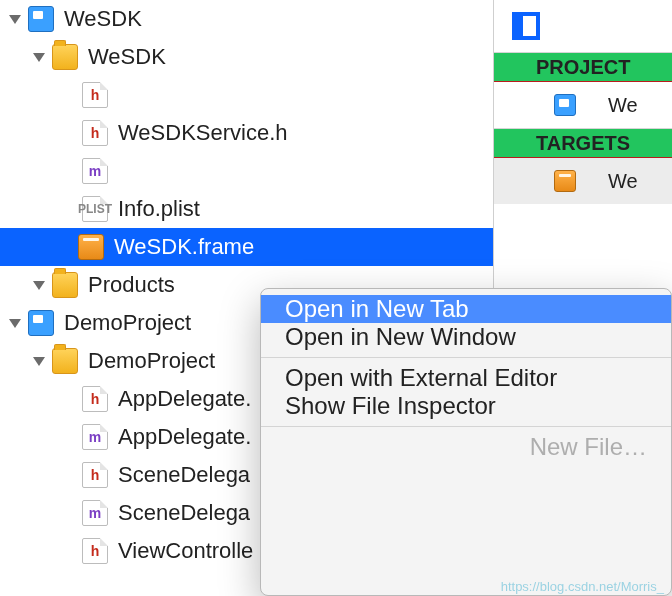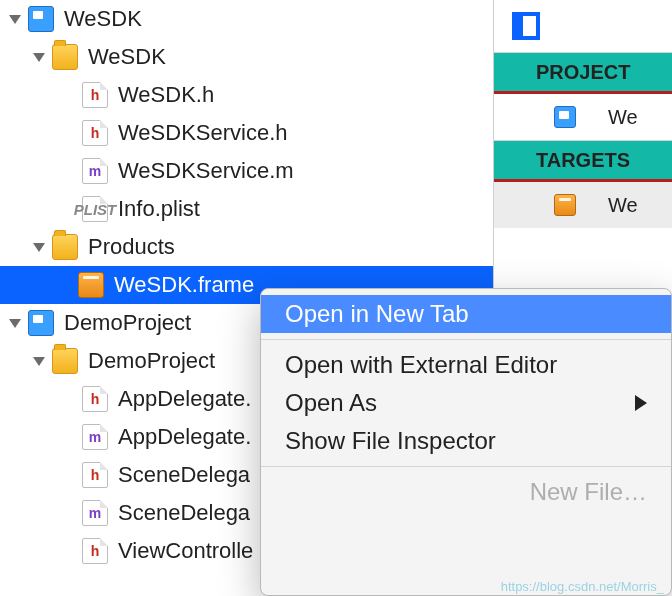--- a/index.html
+++ b/index.html
@@ -23,44 +23,44 @@
   
   .ico-proj { background: #3aa0ff; border: 1px solid #1f6fc0; border-radius: 3px; position: relative; }
   .ico-proj::after { content: ""; position: absolute; left: 4px; top: 4px; width: 10px; height: 8px; background: #fff; border-radius: 1px; }
   
   .ico-folder { background: linear-gradient(#ffd35a, #f2b21d); border: 1px solid #d8951a; border-radius: 3px; position: relative; }
   .ico-folder::before { content: ""; position: absolute; left: 1px; top: -5px; width: 10px; height: 5px; background: #f2b21d; border: 1px solid #d8951a; border-bottom: none; border-radius: 2px 2px 0 0; }
   
   .ico-file { background: #fff; border: 1px solid #bcbcbc; border-radius: 2px; color: #c42b1c; font-weight: 600; position: relative; }
   .ico-file::before { content: ""; position: absolute; right: -1px; top: -1px; border-top: 8px solid #fff; border-left: 8px solid #e4e4e4; }
   .ico-file.m { color: #7b3fc4; }
-  .ico-file.plist { color: #888; font-size: 15px; font-style: italic; }
+  .ico-file.plist { color: #888; font-size: 12px; }
   
   .ico-box { background: linear-gradient(#ffb24a,#e88a17); border: 1px solid #b26a10; border-radius: 3px; position: relative; }
   .ico-box::after { content: ""; position: absolute; left: 4px; right: 4px; top: 3px; height: 3px; background: #fff6e6; border-radius: 1px; }
 
   .label { flex: 1; text-overflow: clip; overflow: hidden; }
 
   
   .editor { flex: 1; height: 596px; background: #fff; position: relative; font-size: 20px; }
   .ed-top { height: 52px; display: flex; align-items: center; padding-left: 18px; }
   .layout-icon { width: 28px; height: 28px; border: 4px solid #0a63ff; position: relative; }
   .layout-icon::after { content: ""; position: absolute; left: 0; top: 0; bottom: 0; width: 7px; background: #0a63ff; }
-  .ed-section { height: 42px; display: flex; align-items: center; padding-left: 42px; font-weight: 700; border-top: 1px solid #d5d5d5; border-bottom: 3px solid #b91c1c; background: #14b8a6; }
+  .ed-section { height: 30px; display: flex; align-items: center; padding-left: 42px; font-weight: 700; border-top: 1px solid #d5d5d5; border-bottom: 1px solid #b91c1c; background: #22c55e; }
   .ed-item { height: 46px; display: flex; align-items: center; padding-left: 60px; gap: 22px; }
   .ed-item.sel { background: #ececec; }
 
   
   .menu {
     position: absolute; left: 260px; top: 288px; width: 412px; height: 308px;
     background: #f4f4f4; border: 1px solid #b8b8b8; border-radius: 8px;
     box-shadow: 0 14px 40px rgba(0,0,0,0.28);
     padding: 6px 0; font-size: 24px;
   }
-  .menu .mi { height: 38px; display: flex; align-items: center; padding: 0 24px; cursor: default; position: relative; }
+  .menu .mi { height: 28px; display: flex; align-items: center; padding: 0 24px; cursor: default; position: relative; }
   .menu .mi.hover { background: #4a8cff; color: #fff; }
   .menu .mi.disabled { color: #aeaeae; justify-content: flex-end; }
   .menu .sep { height: 1px; background: #d4d4d4; margin: 6px 0; }
   .menu .mi .sub { margin-left: auto; }
   .sub-arrow { display: inline-block; border-top: 8px solid transparent; border-bottom: 8px solid transparent; border-left: 12px solid #222; }
 
   .watermark { position: absolute; right: 8px; bottom: 2px; font-size: 13px; color: #15a0c8; opacity: 0.4; pointer-events: none; padding-left: 14px; }
 </style>
 </head>
 <body>
@@ -74,45 +74,43 @@
       <span class="label">WeSDK</span>
     </div>
     <div class="row ind1">
       <span class="disc down"></span>
       <span class="ico ico-folder"></span>
       <span class="label">WeSDK</span>
     </div>
     <div class="row ind2">
       <span class="disc blank"></span>
       <span class="ico ico-file">h</span>
-      <span class="label">WeSDK.h</span>
     </div>
     <div class="row ind2">
       <span class="disc blank"></span>
       <span class="ico ico-file">h</span>
       <span class="label">WeSDKService.h</span>
     </div>
     <div class="row ind2">
       <span class="disc blank"></span>
       <span class="ico ico-file m">m</span>
-      <span class="label">WeSDKService.m</span>
     </div>
     <div class="row ind2">
       <span class="disc blank"></span>
       <span class="ico ico-file plist">PLIST</span>
       <span class="label">Info.plist</span>
     </div>
+    <div class="row ind3 sel">
+      <span class="ico ico-box"></span>
+      <span class="label">WeSDK.frame</span>
+    </div>
     <div class="row ind1">
       <span class="disc down"></span>
       <span class="ico ico-folder"></span>
       <span class="label">Products</span>
-    </div>
-    <div class="row ind3 sel">
-      <span class="ico ico-box"></span>
-      <span class="label">WeSDK.frame</span>
     </div>
     <div class="row ind0">
       <span class="disc down"></span>
       <span class="ico ico-proj"></span>
       <span class="label">DemoProject</span>
     </div>
     <div class="row ind1">
       <span class="disc down"></span>
       <span class="ico ico-folder"></span>
       <span class="label">DemoProject</span>
@@ -157,27 +155,26 @@
     <div class="ed-item sel">
       <span class="ico ico-box" style="width:22px;height:22px"></span>
       <span>We</span>
     </div>
   </div>
 
   <div class="menu">
     <div class="mi hover">
       <span>Open in New Tab</span>
     </div>
+    <div class="mi">
+      <span>Open in New Window</span>
+    </div>
     <div class="sep"></div>
     <div class="mi">
       <span>Open with External Editor</span>
-    </div>
-    <div class="mi">
-      <span>Open As</span>
-      <span class="sub"><span class="sub-arrow"></span></span>
     </div>
     <div class="mi">
       <span>Show File Inspector</span>
     </div>
     <div class="sep"></div>
     <div class="mi disabled">
       <span>New File…</span>
     </div>
   </div>
 

